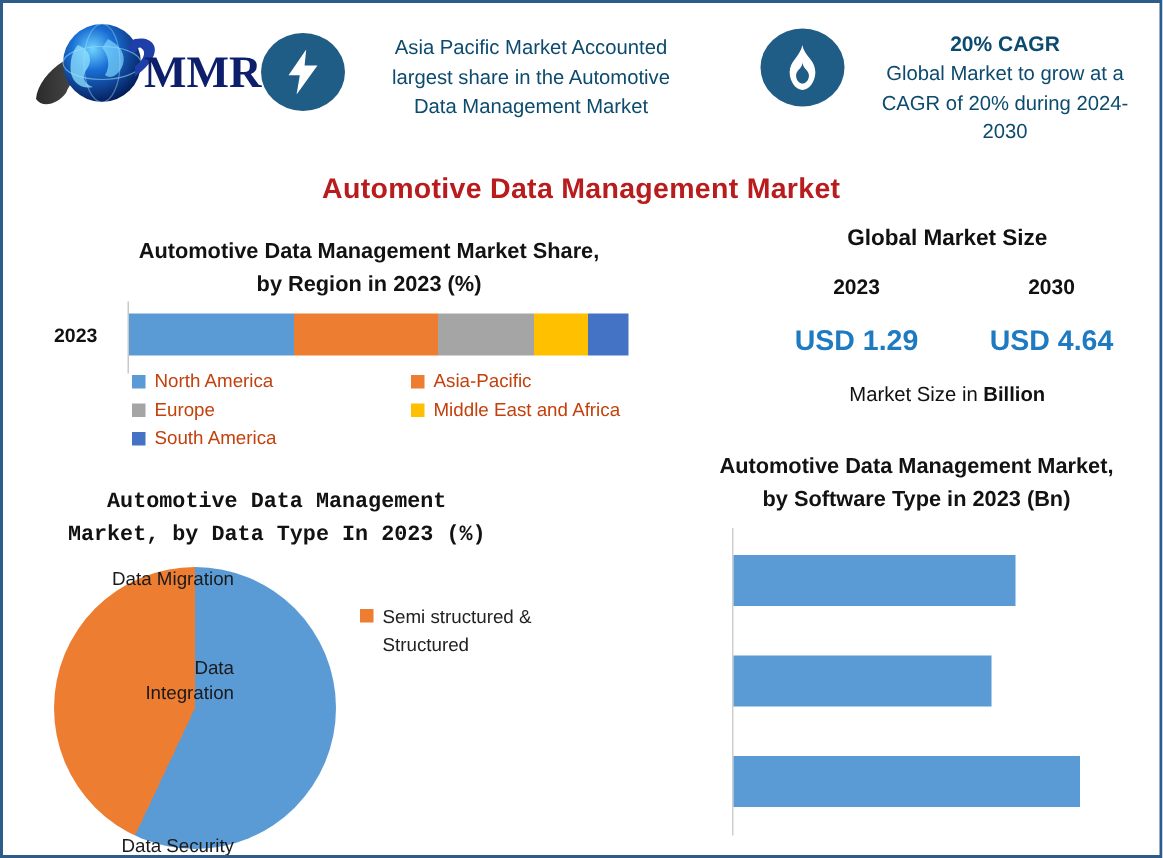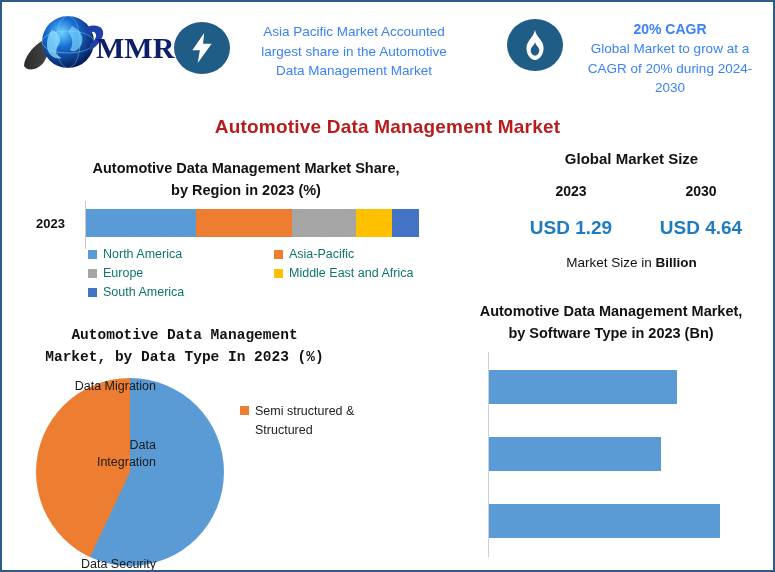--- a/index.html
+++ b/index.html
@@ -11,21 +11,21 @@
 
   
   #header{position:absolute;left:0;top:0;width:771px;height:92px;}
   .logo-wrap{position:absolute;left:14px;top:6px;width:160px;height:76px;}
   .badge{position:absolute;}
   .badge-circle{
     position:absolute;left:0;top:0;width:56px;height:52px;border-radius:50%;
     background:#1F5C86;display:flex;align-items:center;justify-content:center;
   }
   .badge-text{position:absolute;left:64px;top:0;width:232px;text-align:center;
-    font-size:13.5px;color:#3b82f6;line-height:1.45;}
+    font-size:13.5px;color:#0c4a6e;line-height:1.45;}
   .badge-text .bold{font-weight:bold;font-size:14px;}
 
   
   #main-title{
     position:absolute;left:0;top:114px;width:771px;text-align:center;
     font-size:19px;font-weight:bold;color:#b91c1c;letter-spacing:.2px;
   }
 
   
   .sec-title{position:absolute;text-align:center;font-weight:bold;
@@ -33,21 +33,21 @@
 
   
   #share-block{position:absolute;left:14px;top:155px;width:460px;height:160px;}
   #share-axis-label{position:absolute;left:20px;top:59px;font-size:13px;
     font-weight:bold;color:#111;}
   #stacked-bar{position:absolute;left:70px;top:52px;height:28px;width:333px;
     display:flex;}
   #stacked-axis{position:absolute;left:69px;top:44px;width:1px;height:48px;background:#c8c8c8;}
   .seg{height:100%;}
   #share-legend{position:absolute;left:72px;top:90px;width:380px;
-    font-size:12.5px;color:#0f766e;}
+    font-size:12.5px;color:#c2410c;}
   .lg-row{display:flex;margin-bottom:5px;}
   .lg-item{display:flex;align-items:center;width:186px;}
   .lg-mark{width:9px;height:9px;margin-right:6px;flex:none;}
 
   
   #gms{position:absolute;left:492px;top:148px;width:275px;height:140px;}
   #gms-title{position:absolute;left:0;top:0;width:275px;text-align:center;
     font-size:15px;font-weight:bold;color:#111;}
   .gms-year{position:absolute;top:33px;width:110px;text-align:center;
     font-size:14px;font-weight:bold;color:#111;}

